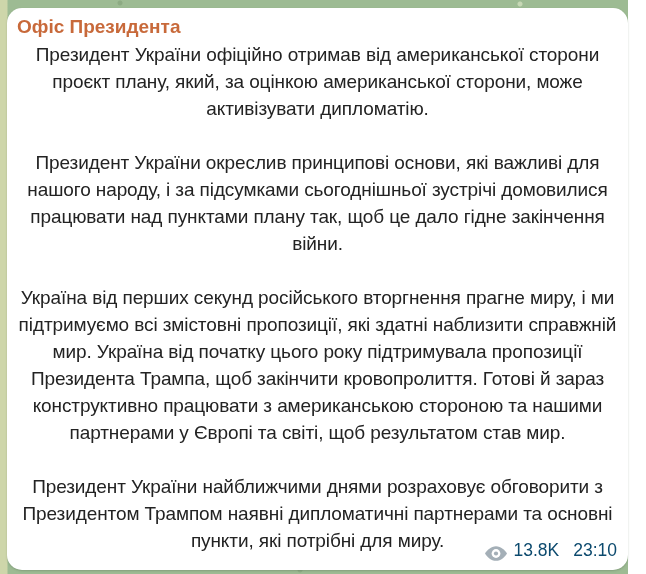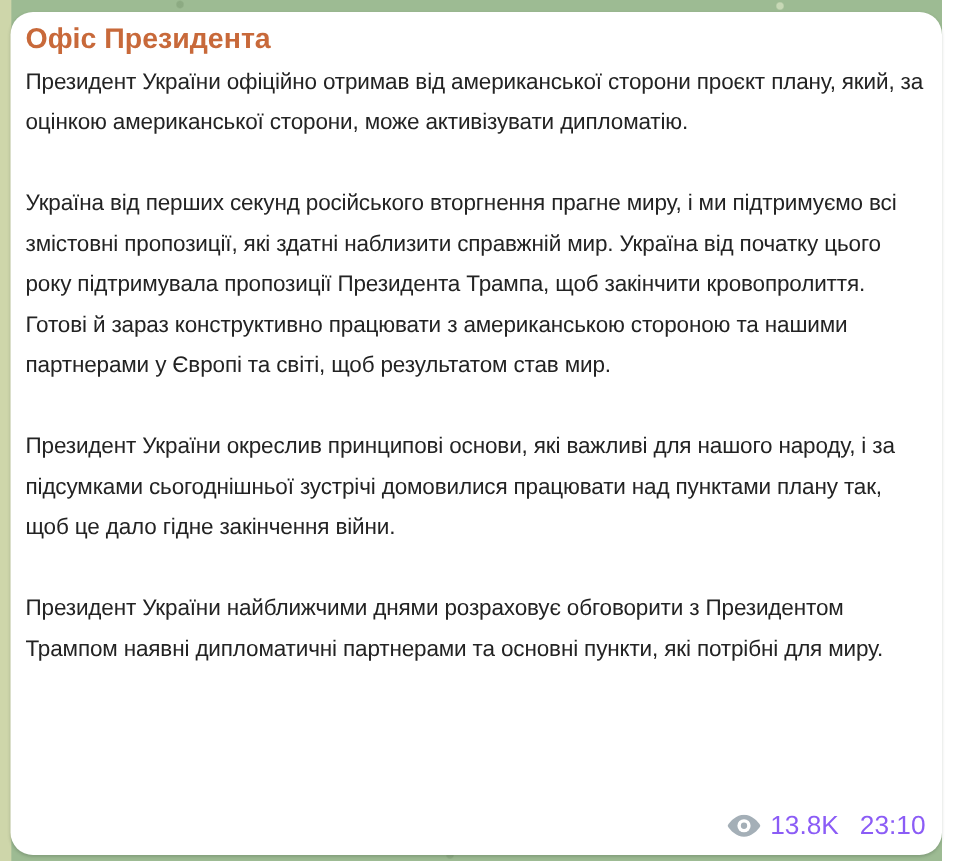--- a/index.html
+++ b/index.html
@@ -34,33 +34,34 @@
     display: inline-block;
     color: #c8693a;
     font-weight: 700;
     font-size: 19px;
     line-height: 28px;
     cursor: pointer;
     text-decoration: none;
   }
   .msg-text p {
     color: #232323;
-    font-size: 15px;
+    font-size: 19px;
     line-height: 27px;
     margin: 0 0 27px 0;
     letter-spacing: -0.1px;
+    text-align: center;
   }
   .msg-text p:last-child { margin-bottom: 0; }
   .meta {
     position: absolute;
     right: 11px;
     bottom: 9px;
     display: flex;
-    align-items: center;
-    color: #8b5cf6;
+    align-items: flex-end;
+    color: #0c4a6e;
     font-size: 17.5px;
     background: #ffffff;
     padding-left: 8px;
   }
   .meta .eye-wrap {
     display: inline-flex;
     align-items: center;
     margin-right: 6px;
   }
   .meta .views { margin-right: 14px; }
@@ -68,22 +69,22 @@
 </head>
 <body>
 
 <div class="chat-bg">
   <div class="bubble">
 
     <a class="sender-name">Офіс Президента</a>
 
     <div class="msg-text">
       <p>Президент України офіційно отримав від американської сторони проєкт плану, який, за оцінкою американської сторони, може активізувати дипломатію.</p>
+      <p>Президент України окреслив принципові основи, які важливі для нашого народу, і за підсумками сьогоднішньої зустрічі домовилися працювати над пунктами плану так, щоб це дало гідне закінчення війни.</p>
       <p>Україна від перших секунд російського вторгнення прагне миру, і ми підтримуємо всі змістовні пропозиції, які здатні наблизити справжній мир. Україна від початку цього року підтримувала пропозиції Президента Трампа, щоб закінчити кровопролиття. Готові й зараз конструктивно працювати з американською стороною та нашими партнерами у Європі та світі, щоб результатом став мир.</p>
-      <p>Президент України окреслив принципові основи, які важливі для нашого народу, і за підсумками сьогоднішньої зустрічі домовилися працювати над пунктами плану так, щоб це дало гідне закінчення війни.</p>
       <p>Президент України найближчими днями розраховує обговорити з Президентом Трампом наявні дипломатичні партнерами та основні пункти, які потрібні для миру.</p>
     </div>
 
     <div class="meta">
       <span class="eye-wrap">
         <svg width="22" height="15" viewBox="0 0 24 16" style="color:#a4afb7">
           <path d="M12 0C6.6 0 2.1 4.4 0 8c2.1 3.6 6.6 8 12 8s9.9-4.4 12-8c-2.1-3.6-6.6-8-12-8z" fill="currentColor"></path>
           <circle cx="12" cy="8" r="4.8" fill="#ffffff"></circle>
           <circle cx="12" cy="8" r="2.3" fill="currentColor"></circle>
         </svg>

